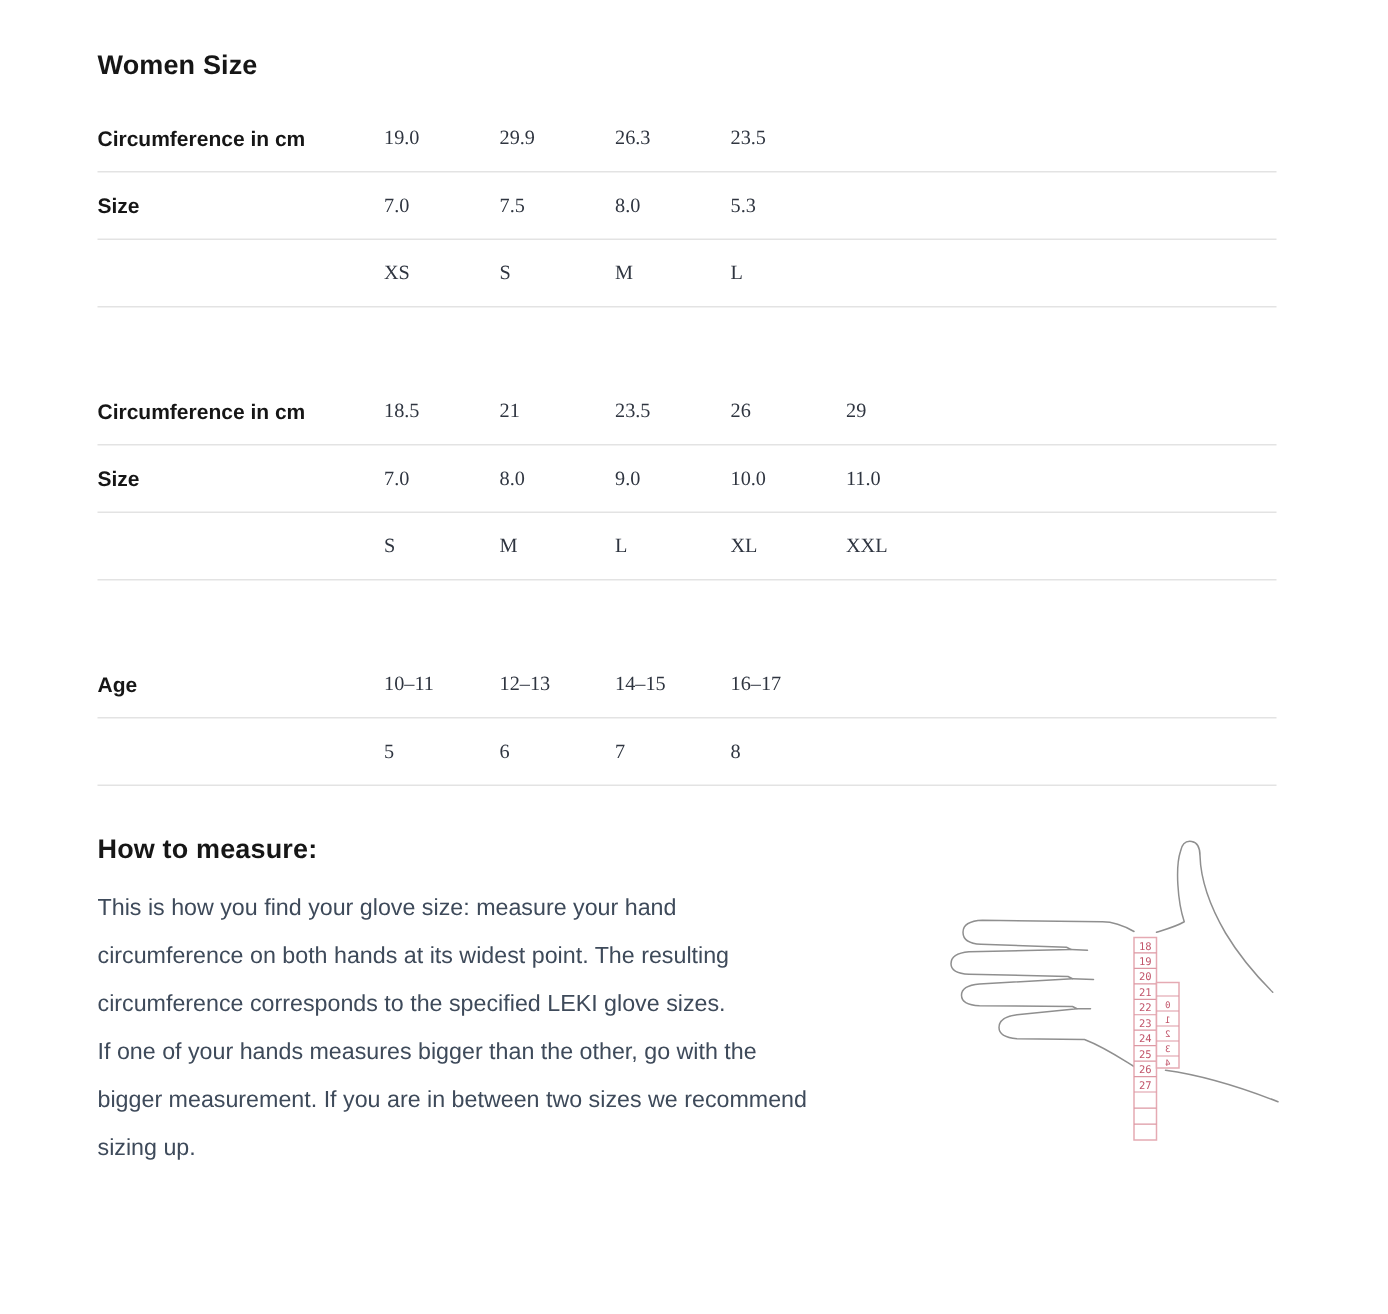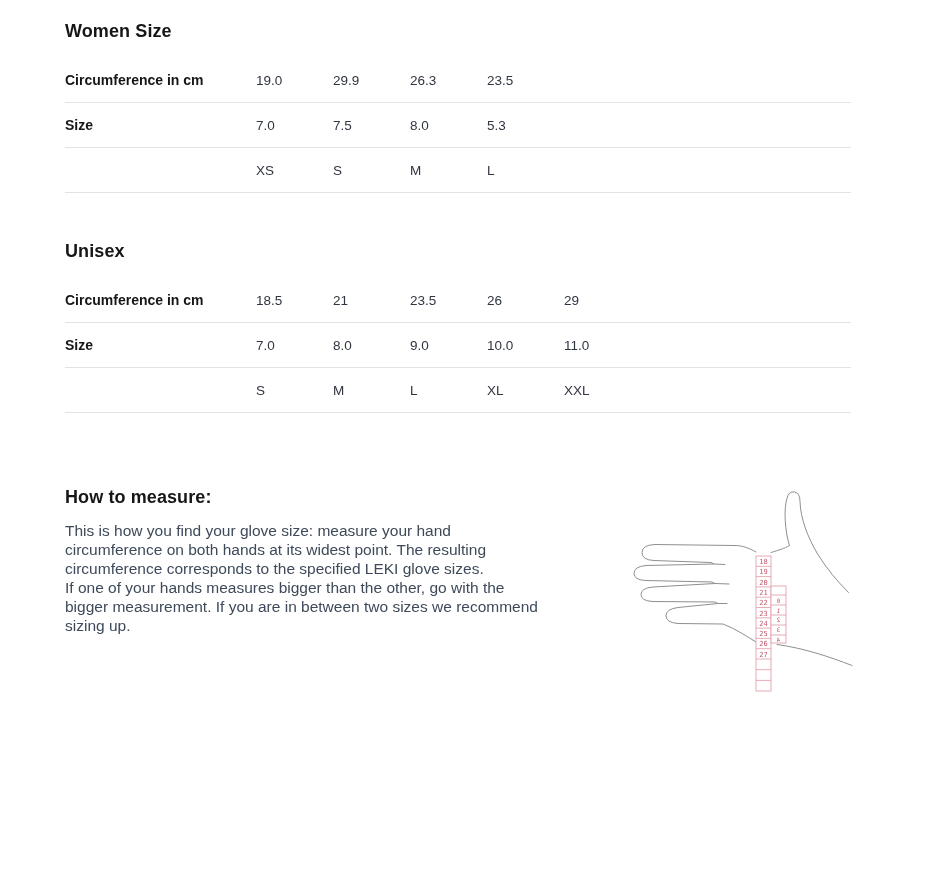--- a/index.html
+++ b/index.html
@@ -12,41 +12,41 @@
     --tape-divider:#dd98a3;
     --hand-outline:#8f8f8f;
   }
   *{box-sizing:border-box;}
   html,body{margin:0;padding:0;background:#fff;}
   body{
     width:925px;height:876px;overflow:hidden;
     font-family:"Liberation Sans",sans-serif;
     -webkit-font-smoothing:antialiased;
   }
-  .page{padding:20px 74px 0 65px;}
+  .page{padding:32px 74px 0 65px;}
   h2.section-title{
     margin:0;font-size:18px;line-height:22px;font-weight:700;
     color:var(--heading-text);letter-spacing:.1px;
   }
   .size-table{margin-top:47px;}
   .size-table.first{margin-top:0;}
   .trows{margin-top:16px;}
   .trow{
     display:grid;
     grid-template-columns:191px 77px 77px 77px 77px 77px;
     align-items:center;height:45px;
     border-bottom:1px solid var(--rule-gray);
   }
   .tlabel{font-size:14px;font-weight:700;color:var(--heading-text);}
-  .tval{font-size:13.5px;color:var(--table-value-text);}
-  .measure{margin-top:73px;position:relative;}
+  .tval{font-size:13.5px;color:var(--table-value-text);font-family:Liberation Serif, serif;}
+  .measure{margin-top:31px;position:relative;}
   .measure-title{font-size:19px;}
   .measure p{
     margin:13px 0 0;width:520px;
-    font-size:15.5px;line-height:19px;color:var(--body-text);
+    font-size:15.5px;line-height:32px;color:var(--body-text);
     white-space:pre-line;
   }
   .illustration{position:absolute;left:560px;top:2px;width:300px;height:235px;}
   .hand{fill:none;stroke:var(--hand-outline);stroke-width:1;stroke-linecap:round;stroke-linejoin:round;}
   .tape-rect{fill:#ffffff;stroke:var(--tape-border);stroke-width:1;}
   .tape-line{stroke:var(--tape-divider);stroke-width:0.8;}
   .tape-num{font-family:"DejaVu Sans Mono",monospace;font-size:7px;fill:var(--tape-red);}
   .tape-side-num{font-family:"DejaVu Sans Mono",monospace;font-size:6px;fill:var(--tape-red);}
 </style>
 </head>
@@ -75,21 +75,20 @@
           <span class="tlabel"></span>
           <span class="tval">XS</span>
           <span class="tval">S</span>
           <span class="tval">M</span>
           <span class="tval">L</span>
         </div>
       </div>
   </section>
 
   <section class="size-table">
-    <h2 class="section-title">Unisex</h2>
     <div class="trows">
         <div class="trow">
           <span class="tlabel">Circumference in cm</span>
           <span class="tval">18.5</span>
           <span class="tval">21</span>
           <span class="tval">23.5</span>
           <span class="tval">26</span>
           <span class="tval">29</span>
         </div>
         <div class="trow">
@@ -105,20 +104,36 @@
           <span class="tval">S</span>
           <span class="tval">M</span>
           <span class="tval">L</span>
           <span class="tval">XL</span>
           <span class="tval">XXL</span>
         </div>
       </div>
   </section>
 
   <section class="size-table">
+    <div class="trows">
+        <div class="trow">
+          <span class="tlabel">Age</span>
+          <span class="tval">10–11</span>
+          <span class="tval">12–13</span>
+          <span class="tval">14–15</span>
+          <span class="tval">16–17</span>
+        </div>
+        <div class="trow">
+          <span class="tlabel"></span>
+          <span class="tval">5</span>
+          <span class="tval">6</span>
+          <span class="tval">7</span>
+          <span class="tval">8</span>
+        </div>
+      </div>
   </section>
 
   <section class="measure">
     <h2 class="section-title measure-title">How to measure:</h2>
     <p>This is how you find your glove size: measure your hand
 circumference on both hands at its widest point. The resulting
 circumference corresponds to the specified LEKI glove sizes.
 If one of your hands measures bigger than the other, go with the
 bigger measurement. If you are in between two sizes we recommend
 sizing up.</p>

